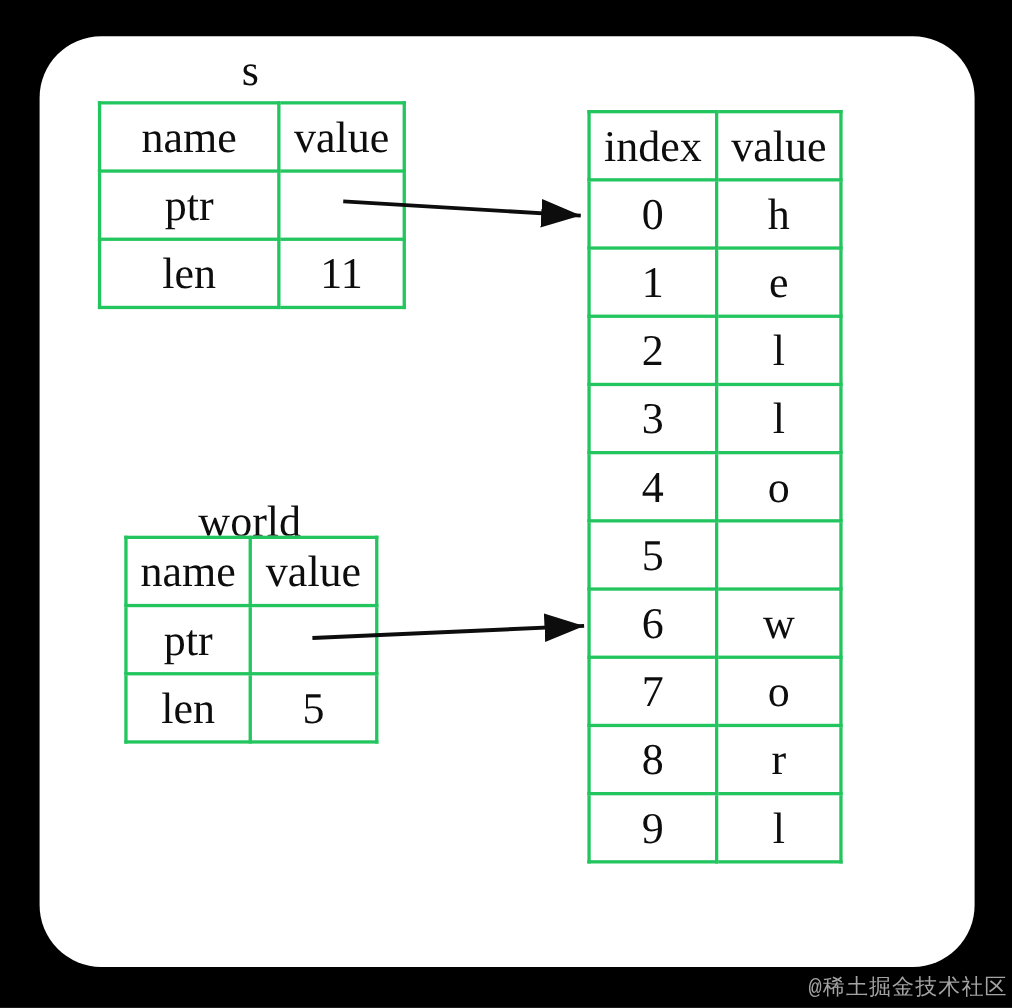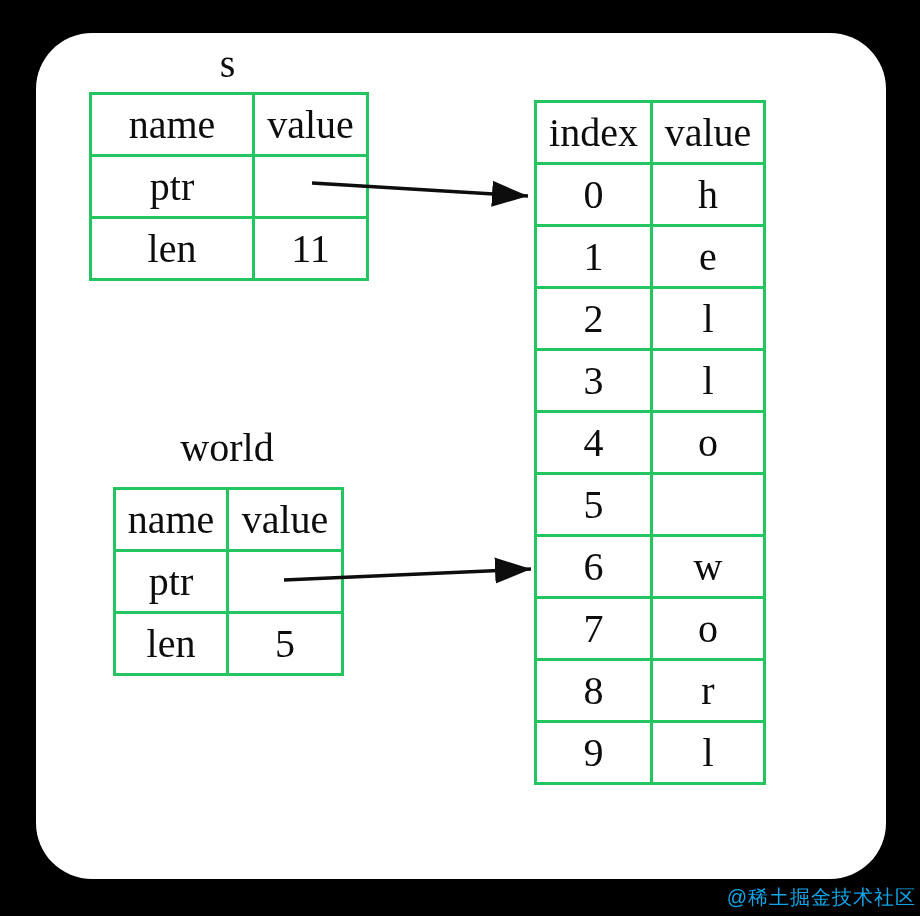--- a/index.html
+++ b/index.html
@@ -57,22 +57,22 @@
     left: 0; top: 0;
     width: 920px;
     height: 916px;
     pointer-events: none;
   }
   .watermark {
     position: absolute;
     right: 4px;
     top: 884px;
     font-size: 20px;
-    color: #0ea5e9;
-    font-family: Liberation Sans, sans-serif;
+    color: #a3a3a3;
+    font-family: Liberation Mono, monospace;
     letter-spacing: 1px;
     white-space: nowrap;
   }
 </style>
 </head>
 <body>
 
 <div id="screen">
   <div class="panel">
 
@@ -92,21 +92,21 @@
         <td>ptr</td>
         <td></td>
       </tr>
       <tr>
         <td>len</td>
         <td>11</td>
       </tr>
     </tbody>
       </table>
 
-    <div class="struct-title" id="title-world" style="left:77px; top:395px;">world</div>
+    <div class="struct-title" id="title-world" style="left:77px; top:421px;">world</div>
 
     <table class="diagram" id="table-world" style="left:77px; top:454px;">
       <colgroup>
           <col style="width:113px">
           <col style="width:115px">
         </colgroup>
       <tbody>
           <tr>
         <th>name</th>
         <th>value</th>

